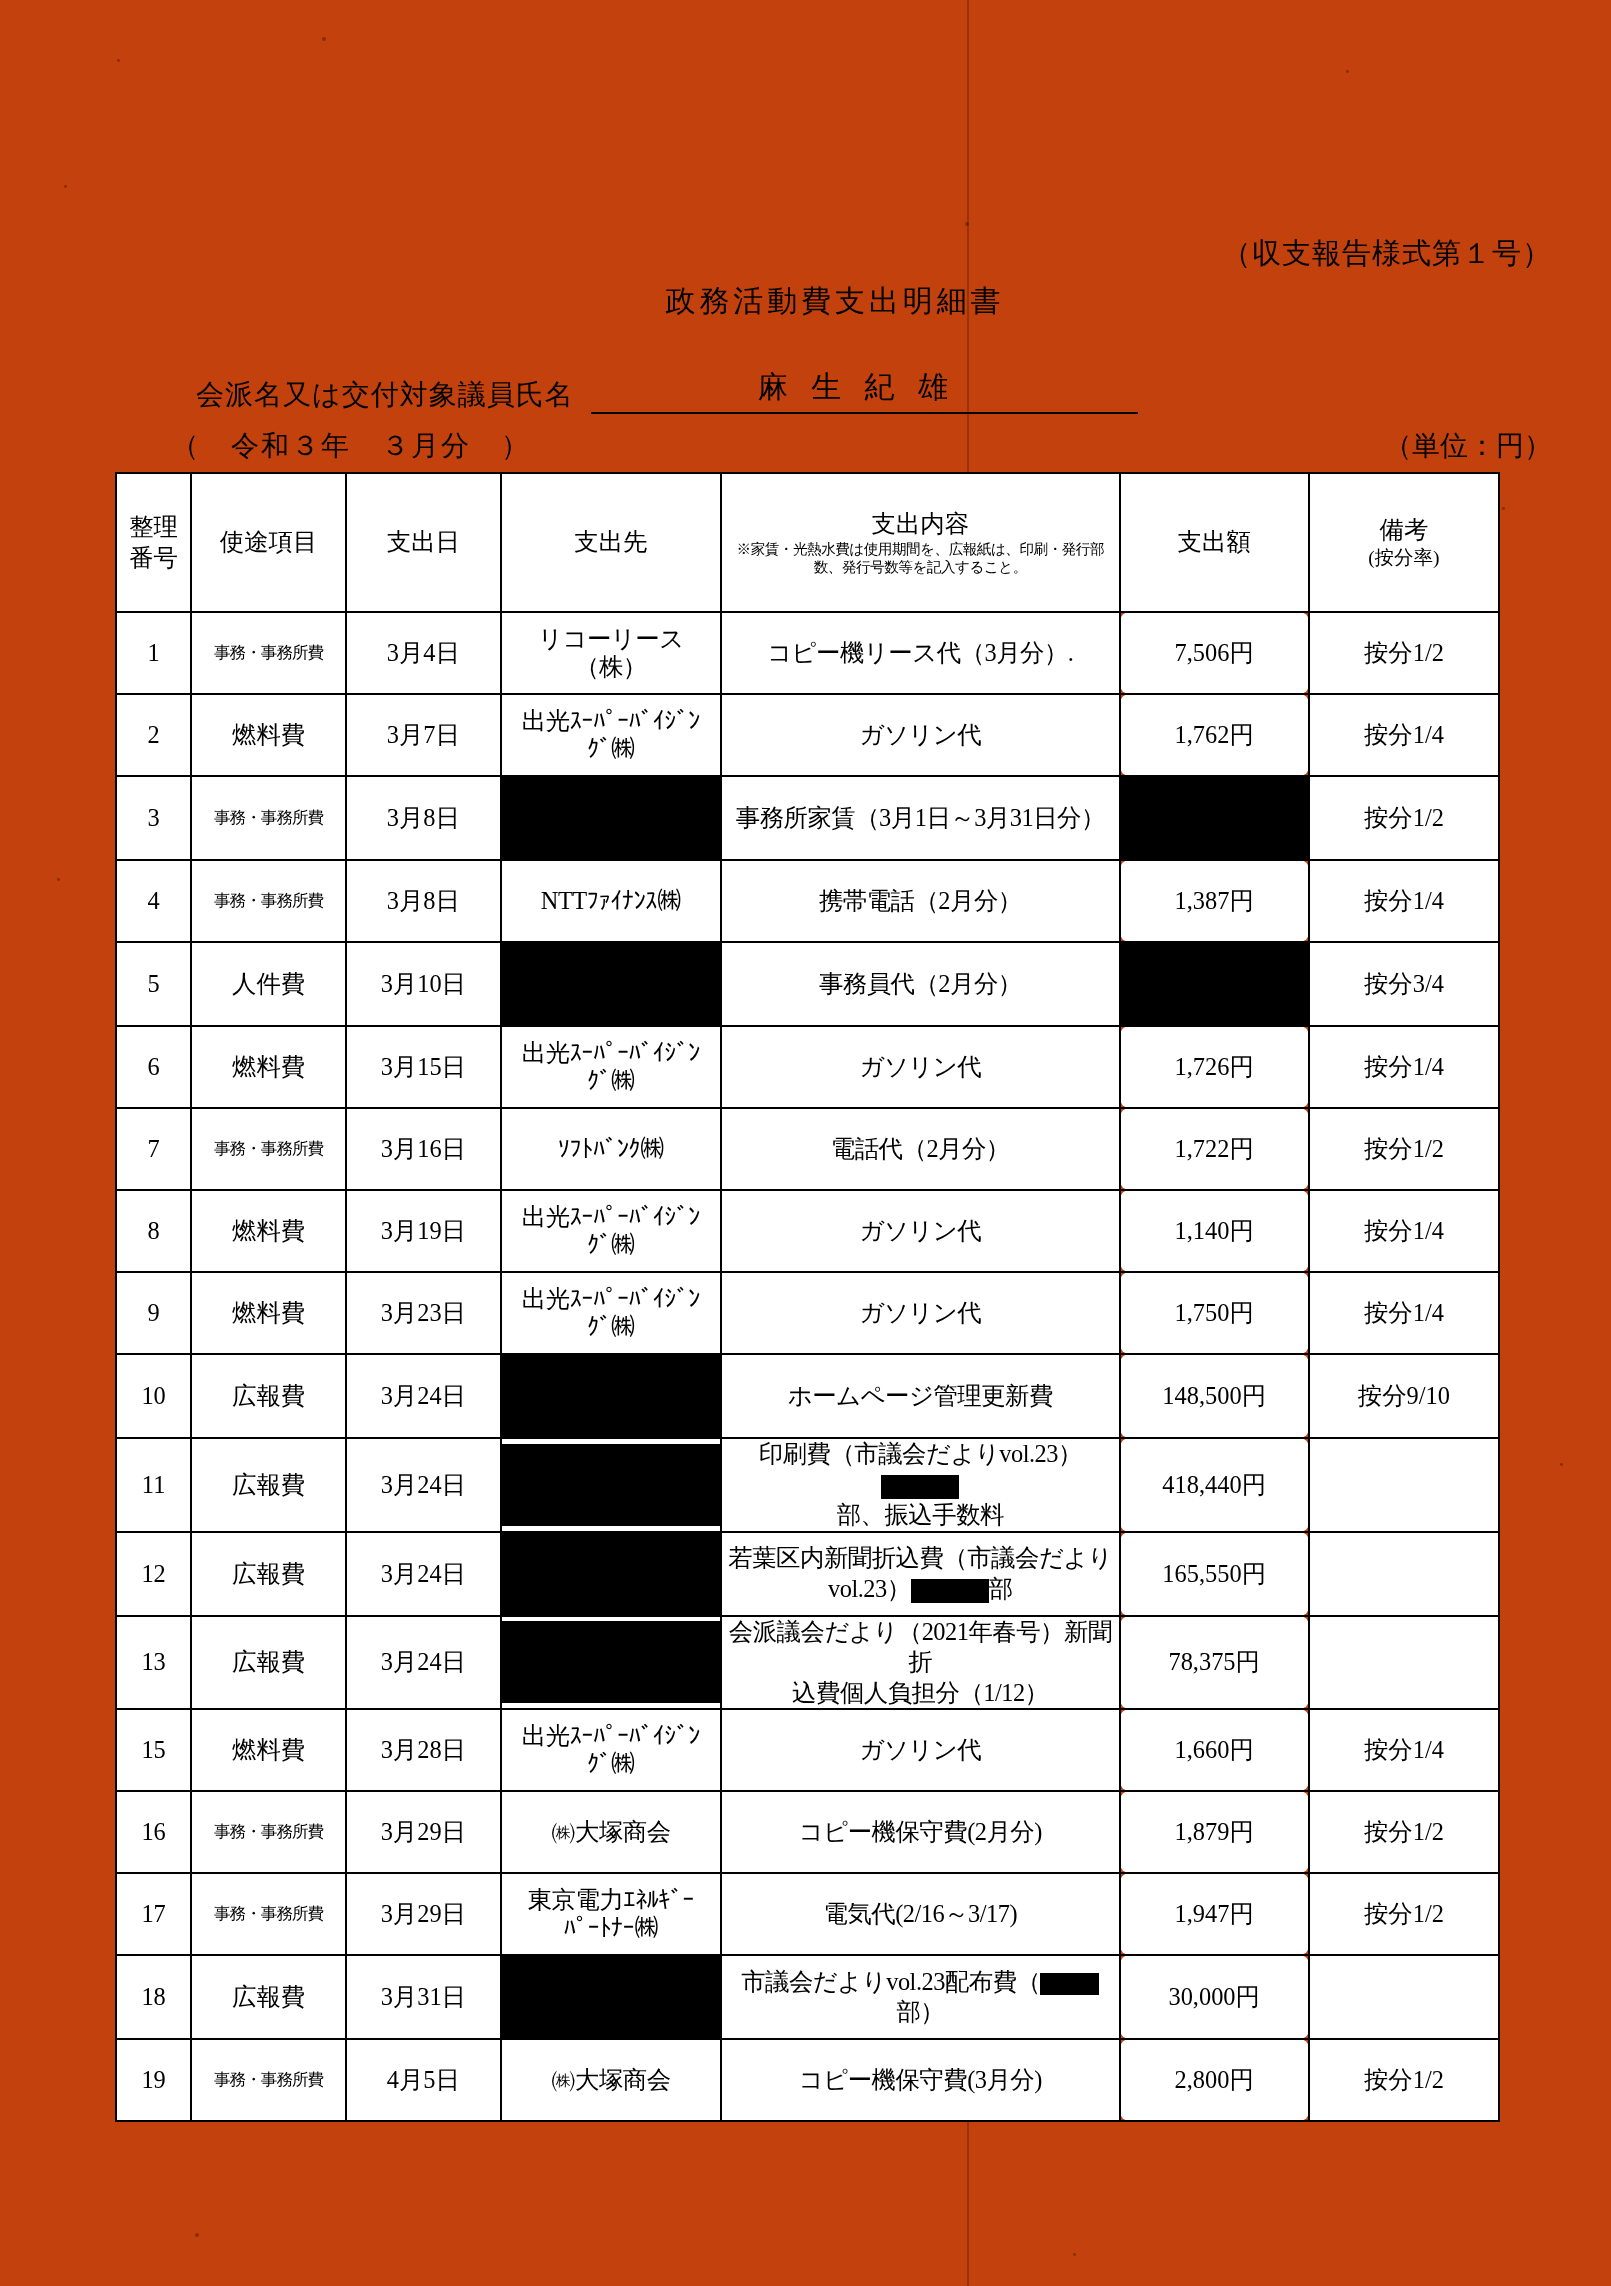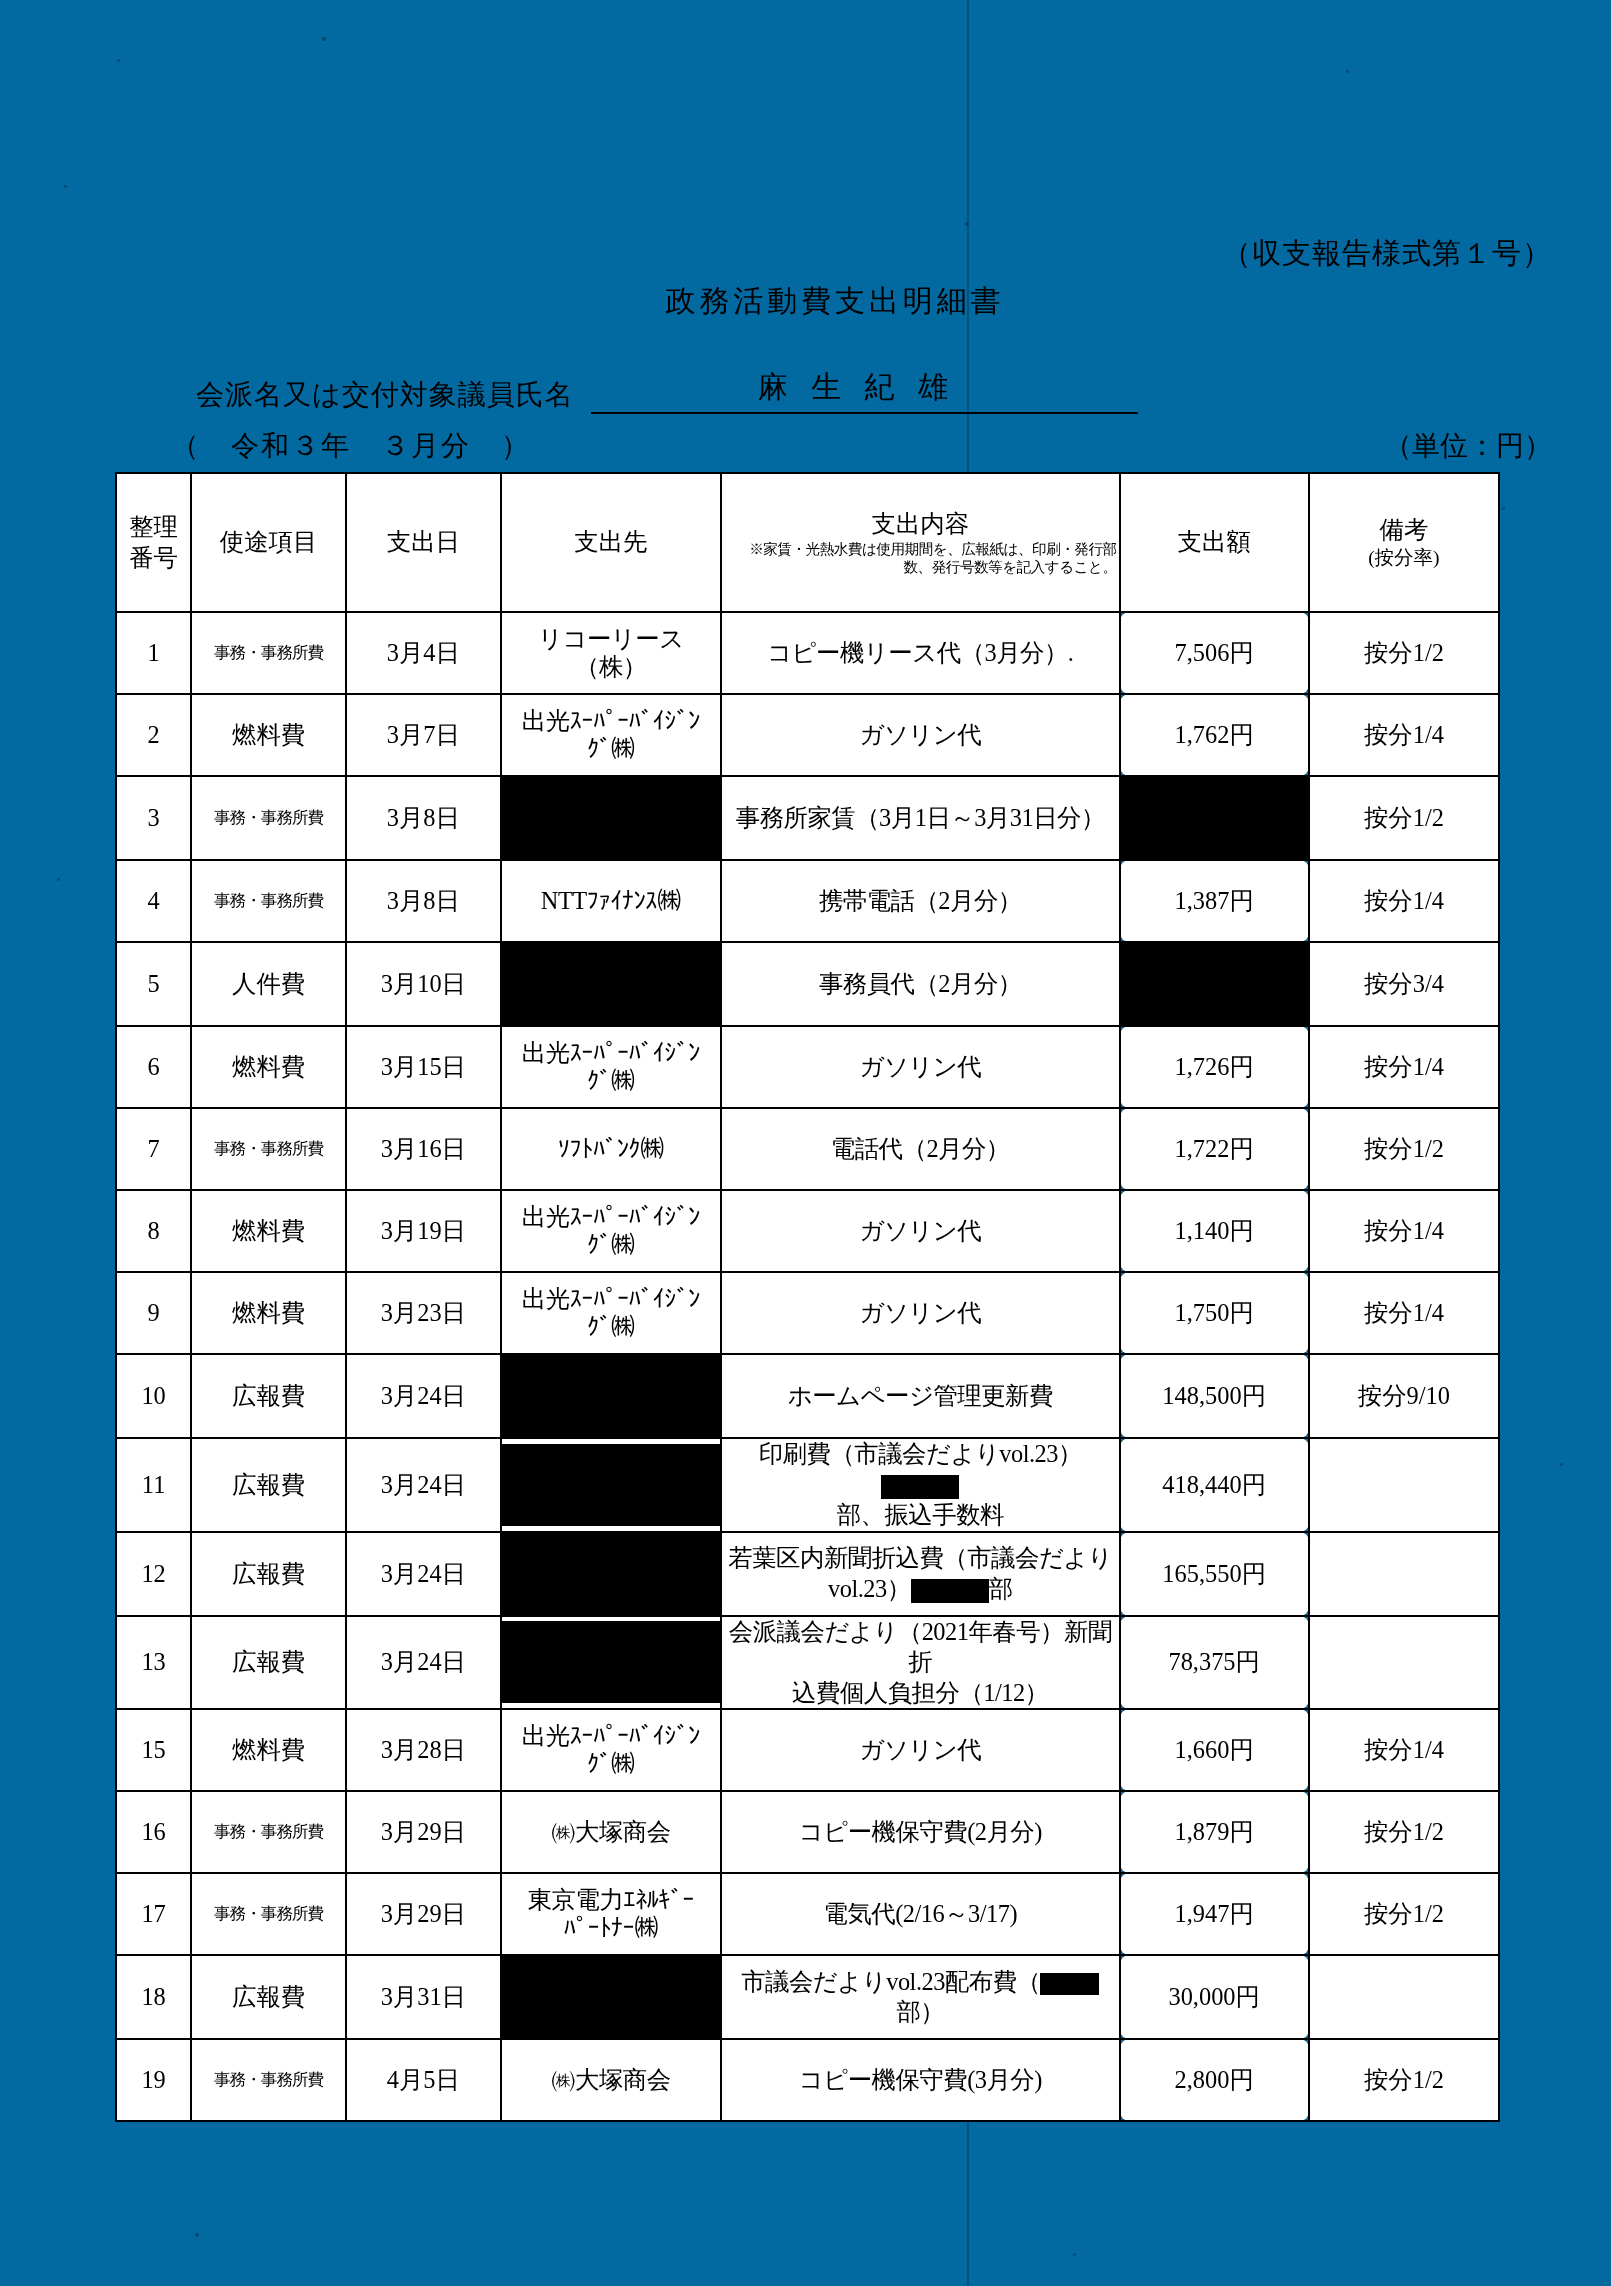--- a/index.html
+++ b/index.html
@@ -8,21 +8,21 @@
     background: #ffffff;
   }
   body {
     font-family: "Liberation Serif", "DejaVu Serif", serif;
     color: #000;
   }
   .page {
     position: relative;
     width: 1611px;
     height: 2287px;
-    background: #0369a1;
+    background: #c2410c;
     overflow: hidden;
   }
   
   .fold-line {
     position: absolute;
     left: 967px;
     top: 0;
     width: 2px;
     height: 2287px;
     background: rgba(0,0,0,0.22);
@@ -100,21 +100,21 @@
   }
   thead th {
     height: 137px;
     font-weight: normal;
     line-height: 1.25;
   }
   .th-note {
     display: block;
     font-size: 14.6px;
     line-height: 1.25;
-    text-align: right;
+    text-align: center;
     padding: 0 2px;
     letter-spacing: -0.5px;
   }
   .th-sub {
     display: block;
     font-size: 19.5px;
   }
   tbody tr { height: 82px; }
   td.c-no { font-size: 25px; }
   td.c-use { font-size: 24.4px; }

